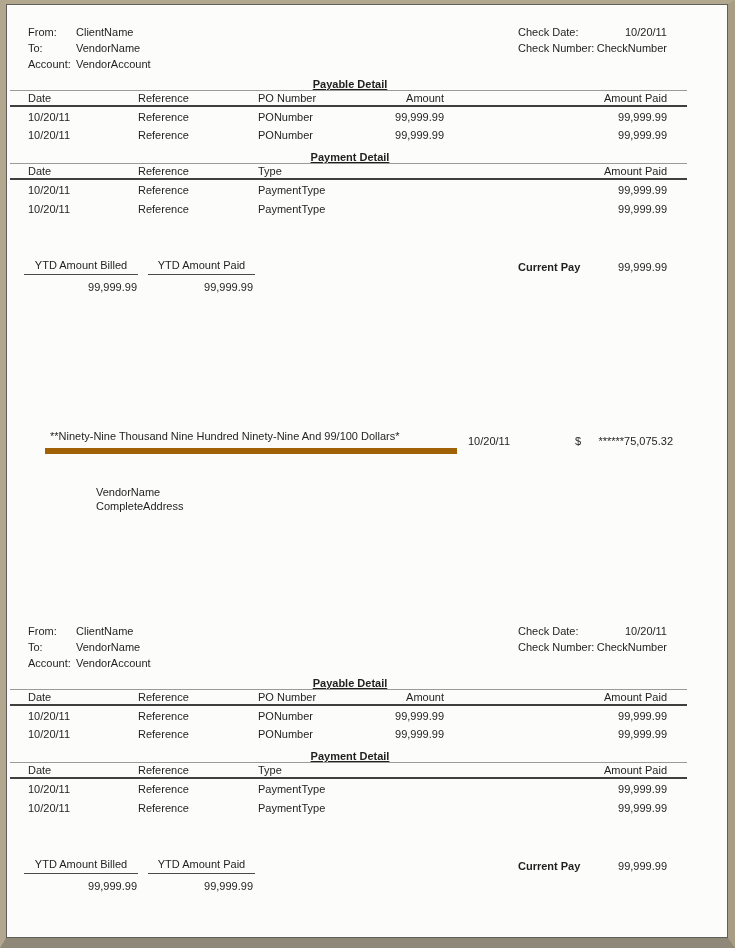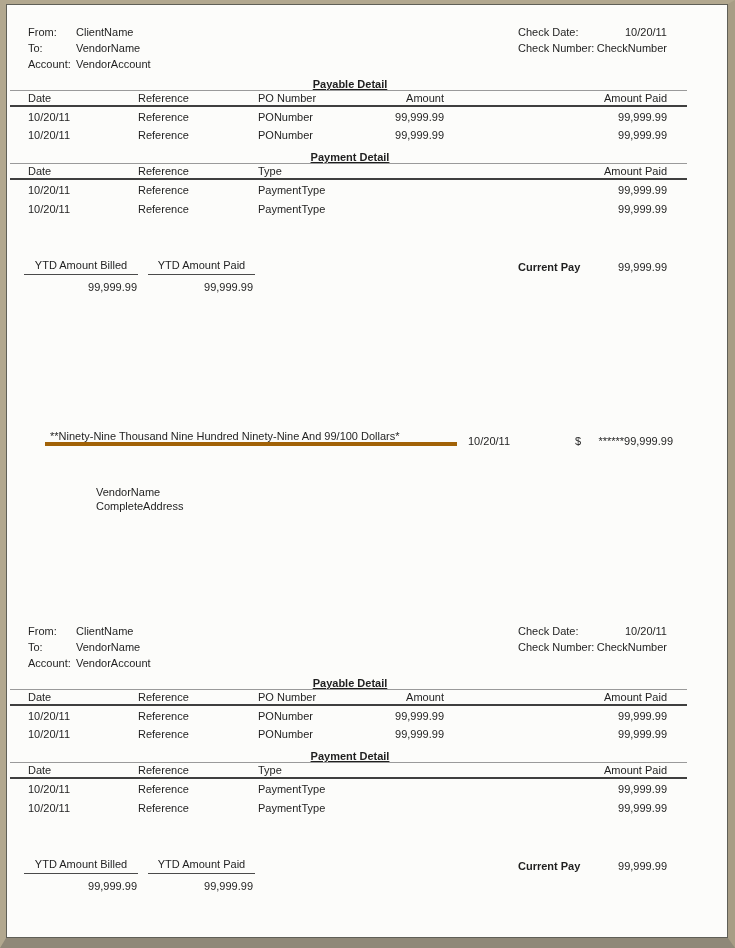--- a/index.html
+++ b/index.html
@@ -14,21 +14,21 @@
   .b{font-weight:bold;}
   .rt{position:absolute;font-size:11px;line-height:12px;color:#1f1f1f;white-space:nowrap;text-align:right;}
   .title{left:0;width:700px;text-align:center;font-weight:bold;text-decoration:underline;}
   .rule{position:absolute;left:10px;right:11px;height:0;}
   .thin{border-top:1px solid #9a9a9a;}
   .thick{border-top:2px solid #3f3f3f;}
   .stub{position:absolute;left:0;width:698px;height:310px;}
   .ulbl{position:absolute;font-size:11px;line-height:12px;color:#1f1f1f;white-space:nowrap;
         text-align:center;border-bottom:1px solid #4a4a4a;padding-bottom:3px;}
   .words{position:absolute;font-size:11px;line-height:12px;color:#1f1f1f;white-space:nowrap;
-        border-bottom:4px solid #a16207;padding-left:5px;}
+        border-bottom:6px solid #a16207;padding-bottom:6px;padding-left:5px;}
 </style>
 </head>
 <body>
 
 <div class="page">
 
   <div class="stub" style="top:0px">
     <div class="t" style="left:28px;top:26px">From:</div>
     <div class="t" style="left:76px;top:26px">ClientName</div>
     <div class="t" style="left:28px;top:42px">To:</div>
@@ -91,21 +91,21 @@
     <div class="rt" style="left:24px;top:281px;width:113px">99,999.99</div>
     <div class="rt" style="left:148px;top:281px;width:105px">99,999.99</div>
     <div class="t b" style="left:518px;top:261px">Current Pay</div>
     <div class="rt" style="right:31px;top:261px">99,999.99</div>
   </div>
 
   <div>
     <div class="words" style="left:45px;top:430px;width:407px">**Ninety-Nine Thousand Nine Hundred Ninety-Nine And 99/100 Dollars*</div>
     <div class="t" style="left:468px;top:435px">10/20/11</div>
     <div class="t" style="left:575px;top:435px">$</div>
-    <div class="rt" style="right:62px;top:435px">******99,999.99</div>
+    <div class="rt" style="right:62px;top:435px">******75,075.32</div>
     <div class="t" style="left:96px;top:486px">VendorName</div>
     <div class="t" style="left:96px;top:500px">CompleteAddress</div>
   </div>
 
   <div class="stub" style="top:599px">
     <div class="t" style="left:28px;top:26px">From:</div>
     <div class="t" style="left:76px;top:26px">ClientName</div>
     <div class="t" style="left:28px;top:42px">To:</div>
     <div class="t" style="left:76px;top:42px">VendorName</div>
     <div class="t" style="left:28px;top:58px">Account:</div>

